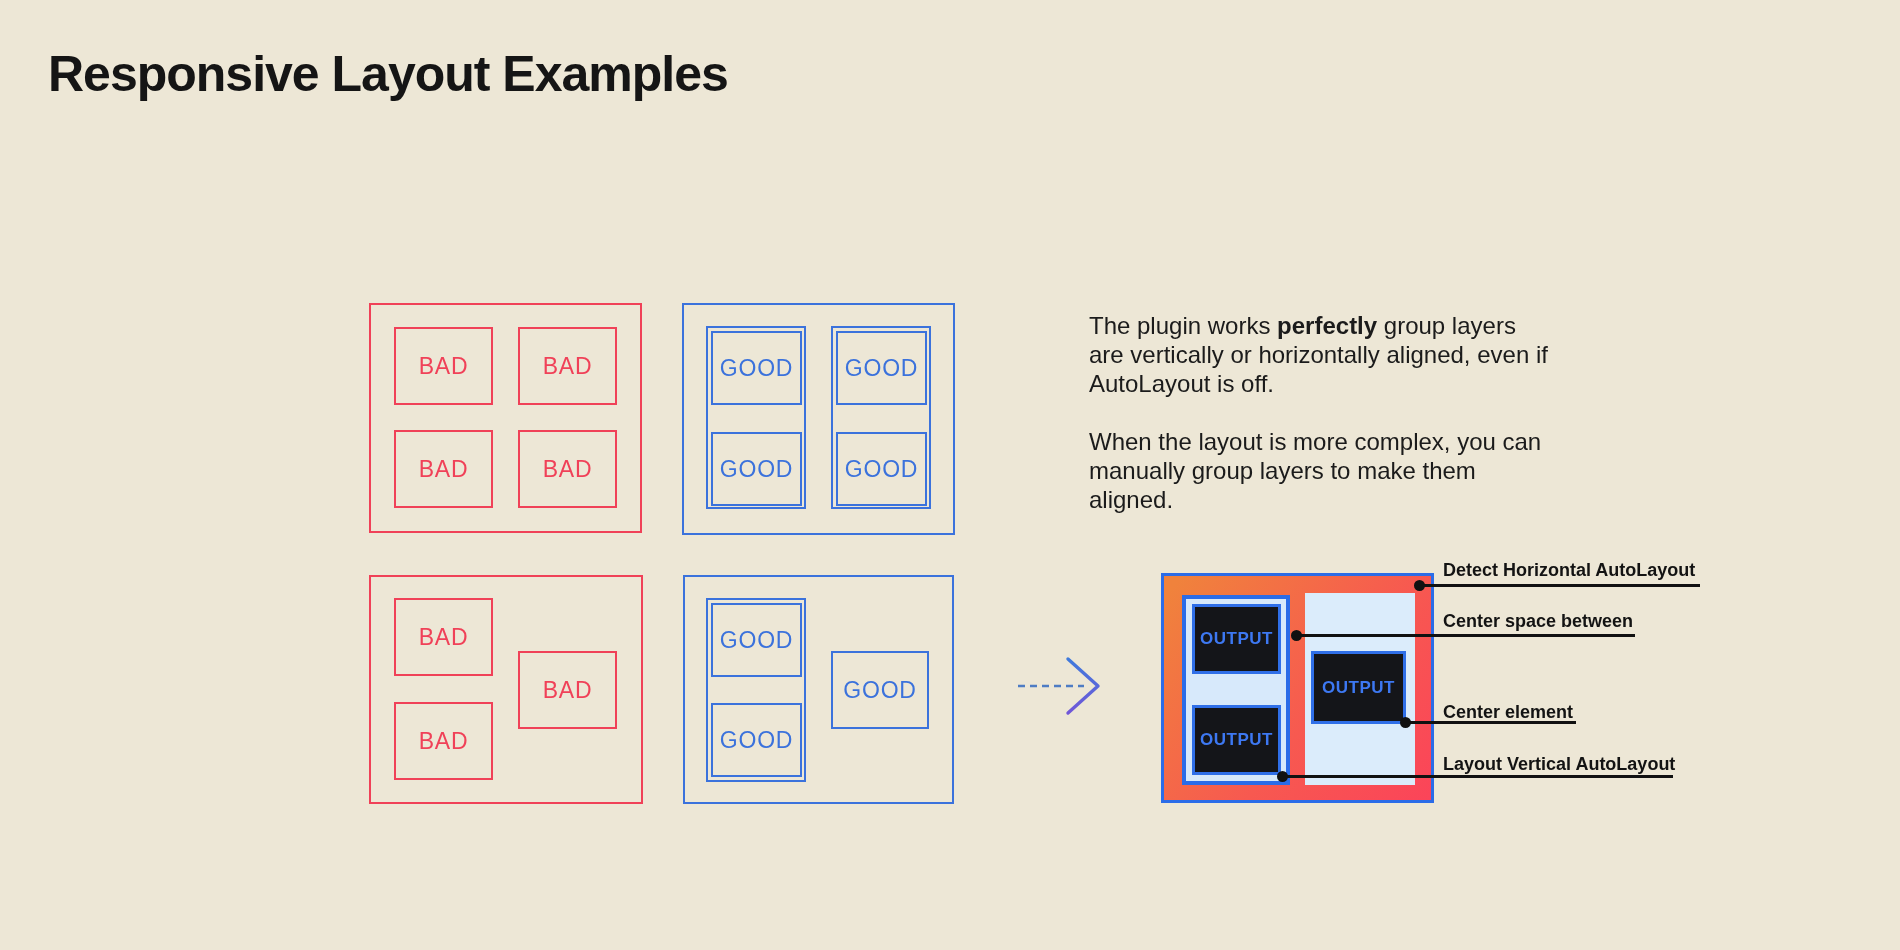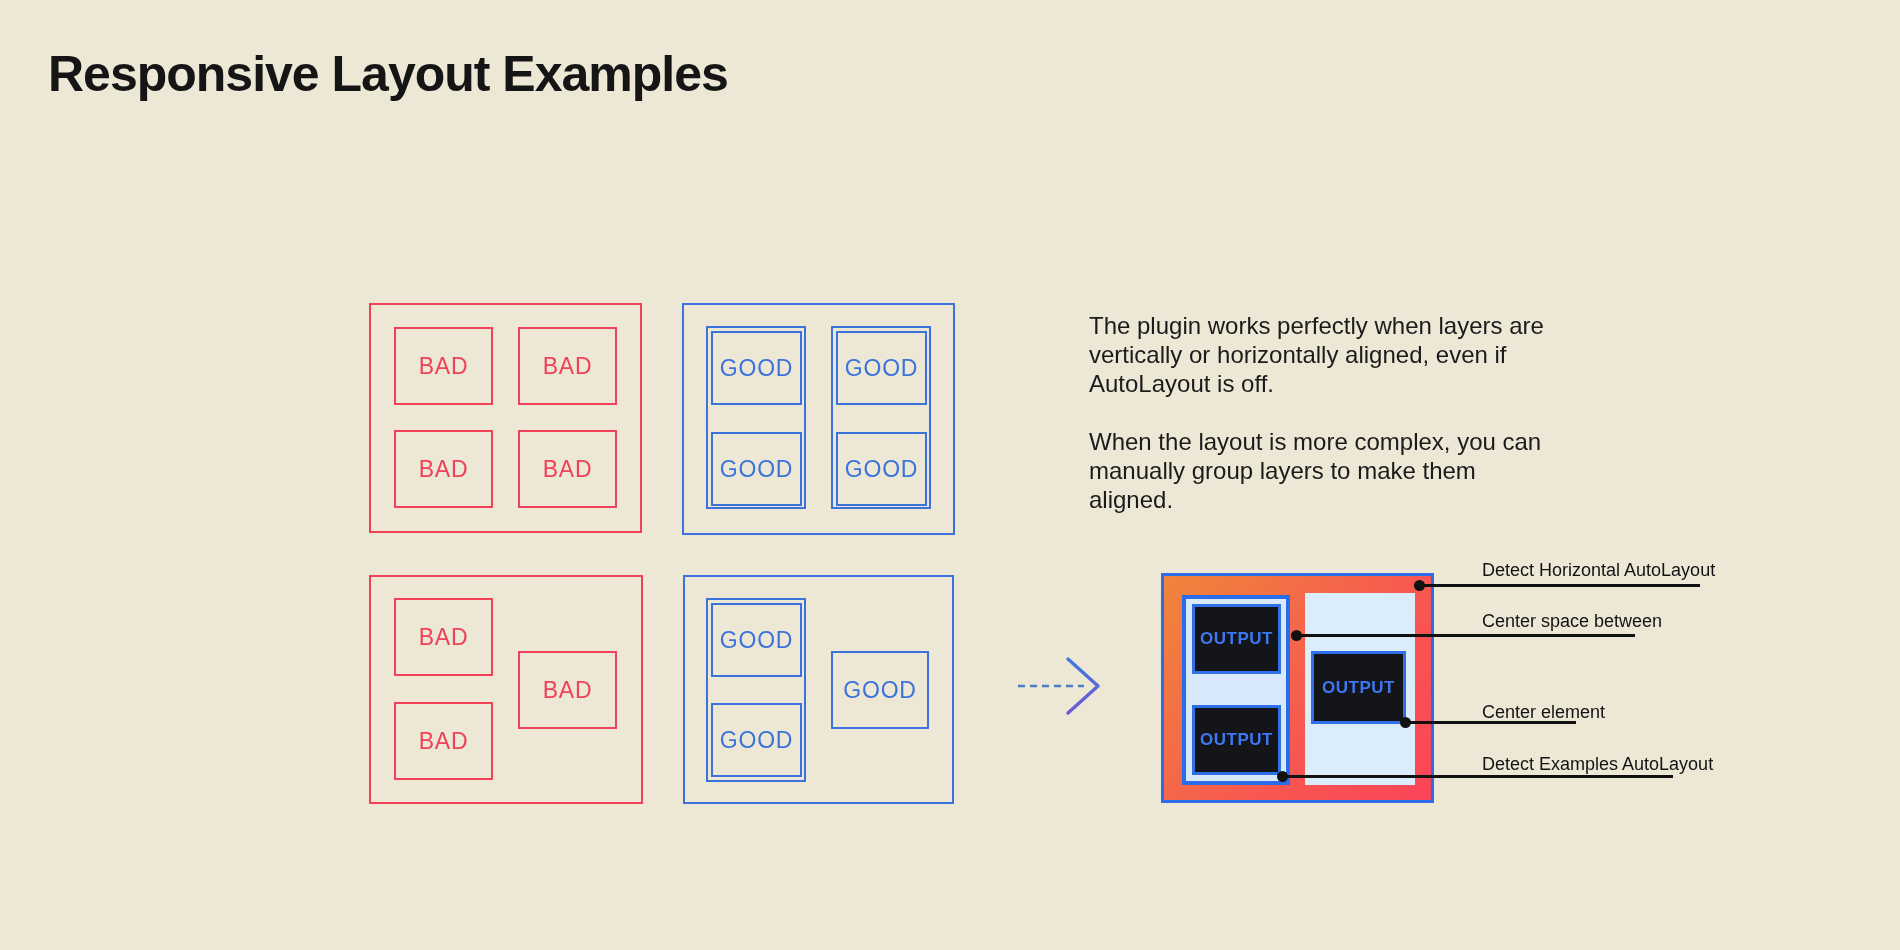--- a/index.html
+++ b/index.html
@@ -36,21 +36,21 @@
     font-size:23px;font-weight:500;letter-spacing:0.8px;
   }
   .cell.red{border-color:var(--red);color:var(--red);}
   .cell.blue{border-color:var(--blue);color:var(--blue);}
   .cell.gcell{width:91px;height:74px;}
   .group{position:absolute;border:2px solid var(--blue);}
 
   
   .desc{position:absolute;left:1089px;top:311px;width:462px;color:#1b1b1b;}
   .desc p{margin:0 0 29px 0;font-size:24px;line-height:29px;}
-  .desc b{font-weight:400;}
+  .desc b{font-weight:700;}
 
   
   .arrow{position:absolute;left:1008px;top:650px;}
 
   
   .output-frame{
     position:absolute;left:1161px;top:573px;width:273px;height:230px;
     border:3px solid var(--oblue);
     background:linear-gradient(128deg,#F0823C 4%,#F75950 58%,#FB4459 100%);
   }
@@ -64,21 +64,21 @@
   }
   .dark-cell{
     position:absolute;width:89px;height:70px;border:3px solid #2F6FE8;background:var(--dark);
     display:flex;align-items:center;justify-content:center;
     color:#3D78F2;font-size:17px;font-weight:700;letter-spacing:0.5px;
   }
   .center-box{left:147px;top:75px;width:95px;height:73px;}
 
   
   .ann-label{
-    position:absolute;left:1482px;font-size:18px;line-height:22px;font-weight:400;
+    position:absolute;left:1443px;font-size:18px;line-height:22px;font-weight:700;
     color:#131313;white-space:nowrap;z-index:6;
   }
   .ann-line{position:absolute;height:3px;background:var(--ink);z-index:5;}
   .ann-dot{position:absolute;width:11px;height:11px;border-radius:50%;background:var(--ink);z-index:5;}
 </style>
 </head>
 <body>
 
 <div class="canvas">
 
@@ -110,21 +110,21 @@
 
   <div class="frame blue" style="left:683px;top:575px;width:271px;height:229px">
     <div class="group" style="left:21px;top:21px;width:100px;height:184px">
       <div class="cell blue gcell" style="left:3px;top:3px">GOOD</div>
       <div class="cell blue gcell" style="left:3px;top:103px">GOOD</div>
     </div>
     <div class="cell blue" style="left:146px;top:74px;width:98px;height:78px">GOOD</div>
   </div>
 
   <div class="desc">
-    <p><span>The plugin works </span><b>perfectly</b><span> when layers are vertically or horizontally aligned, even if AutoLayout is off.</span></p>
+    <p><span>The plugin works </span><b>perfectly</b><span> group layers are vertically or horizontally aligned, even if AutoLayout is off.</span></p>
     <p>When the layout is more complex, you can manually group layers to make them aligned.</p>
   </div>
 
   <svg class="arrow" width="100" height="72" viewBox="0 0 100 72">
     <defs>
       <linearGradient id="chev" x1="0" y1="0" x2="0" y2="1">
         <stop offset="0" stop-color="#3F7ADC"></stop>
         <stop offset="1" stop-color="#7157D8"></stop>
       </linearGradient>
     </defs>
@@ -146,17 +146,17 @@
   <div class="ann-dot" style="left:1414px;top:580px"></div>
 
   <div class="ann-label" style="top:610px">Center space between</div>
   <div class="ann-line" style="left:1297px;top:634px;width:338px"></div>
   <div class="ann-dot" style="left:1291px;top:630px"></div>
 
   <div class="ann-label" style="top:701px">Center element</div>
   <div class="ann-line" style="left:1406px;top:721px;width:170px"></div>
   <div class="ann-dot" style="left:1400px;top:717px"></div>
 
-  <div class="ann-label" style="top:753px">Detect Examples AutoLayout</div>
+  <div class="ann-label" style="top:753px">Layout Vertical AutoLayout</div>
   <div class="ann-line" style="left:1283px;top:775px;width:390px"></div>
   <div class="ann-dot" style="left:1277px;top:771px"></div>
 
 </div>
 
 </body></html>

